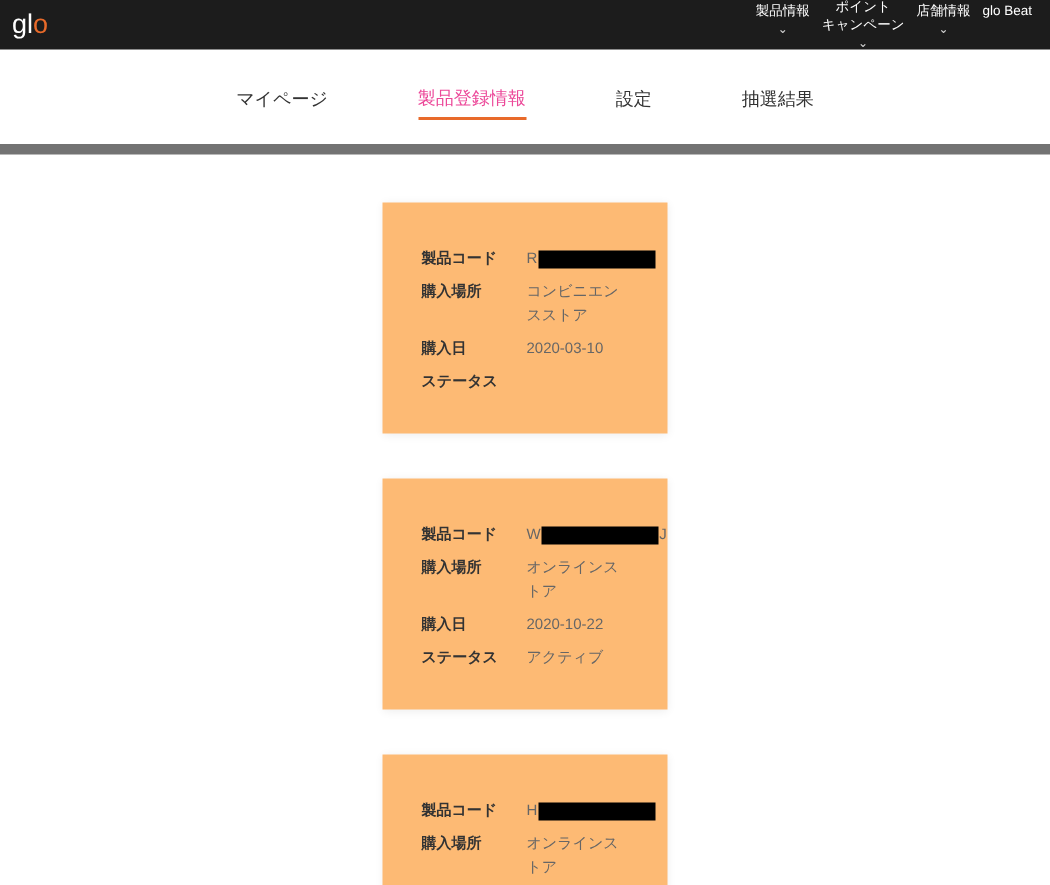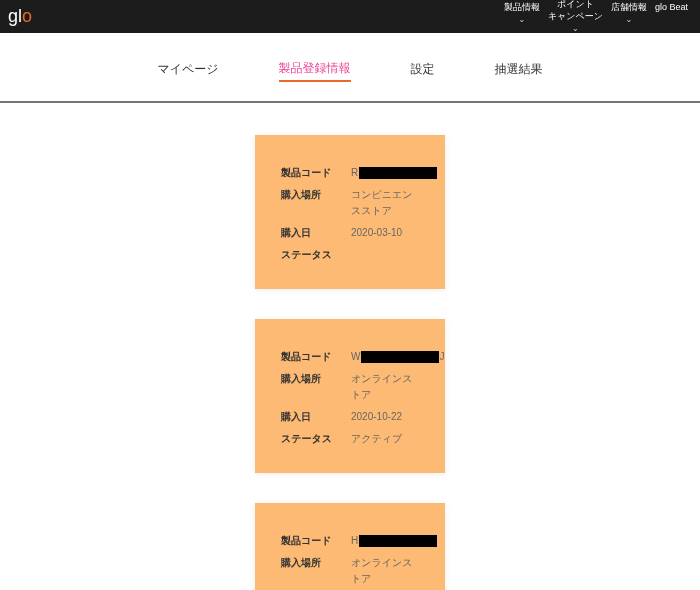--- a/index.html
+++ b/index.html
@@ -7,21 +7,21 @@
   
   .topbar { background: #1c1c1c; height: 33px; display: flex; align-items: center; padding: 0 12px 0 8px; }
   .logo { color: #fff; font-size: 18px; font-weight: 400; letter-spacing: 0px; display: flex; align-items: center; }
   .logo .o { color: #e86a2a; }
   .spacer { flex: 1; }
   .nav { display: flex; align-items: flex-start; gap: 8px; font-size: 9px; color: #fff; }
   .nav-item { display: flex; flex-direction: column; align-items: center; line-height: 1.3; cursor: pointer; }
   .nav-item .chev { font-size: 8px; margin-top: 1px; opacity: .8; }
   .nav-item.single { padding-top: 3px; }
   
-  .tabs { height: 70px; display: flex; align-items: center; justify-content: center; gap: 60px; border-bottom: 2px solid #737373; font-size: 12px; padding-top: 8px; }
+  .tabs { height: 70px; display: flex; align-items: center; justify-content: center; gap: 60px; border-bottom: 7px solid #737373; font-size: 12px; padding-top: 8px; }
   .tab { cursor: pointer; text-align: center; line-height: 1.4; color: #333; padding-bottom: 4px; }
   .tab.active { color: #ec4899; border-bottom: 2px solid #e86a2a; }
   
   .content { padding-top: 32px; display: flex; flex-direction: column; align-items: center; gap: 30px; }
   
   .card { width: 190px; background: #fdba74; box-shadow: 0 1px 6px rgba(0,0,0,0.08); padding: 30px 26px 26px 26px; font-size: 10px; color: #555; }
   .row { display: flex; margin-bottom: 6px; line-height: 1.6; }
   .row:last-child { margin-bottom: 0; }
   .label { width: 70px; flex-shrink: 0; font-weight: 700; color: #333; }
   .value { flex: 1; color: #666; }

